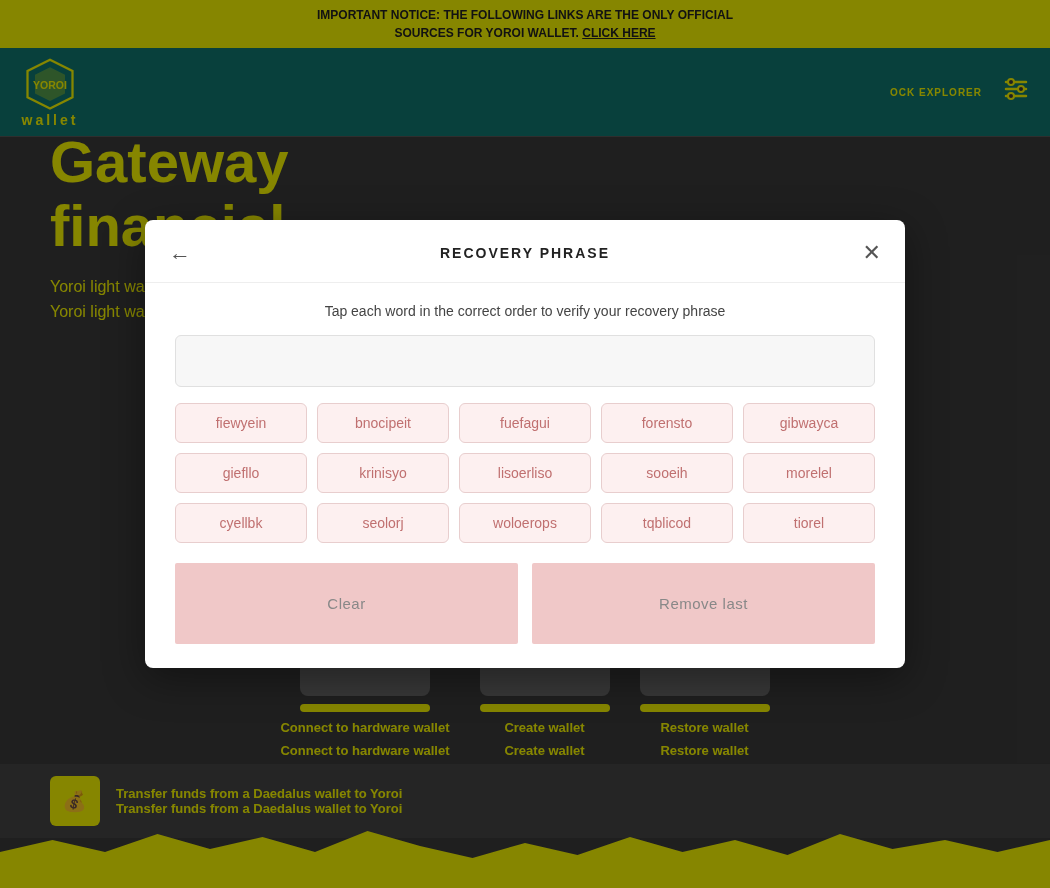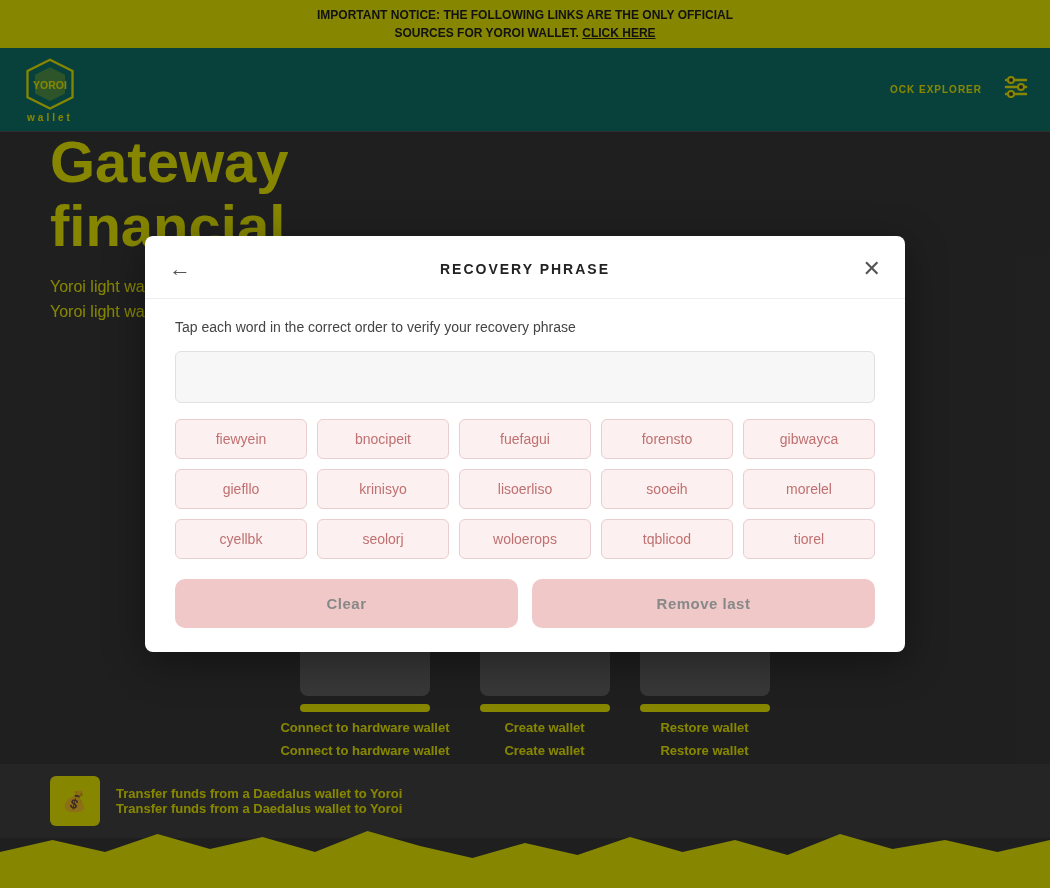--- a/index.html
+++ b/index.html
@@ -184,21 +184,21 @@
       font-size: 22px;
       color: #555;
       margin-left: auto;
     }
 
     #modal-body {
       padding: 20px 30px 24px;
     }
 
     #modal-description {
-      text-align: left;
+      text-align: center;
       font-size: 14px;
       color: #444;
       margin-bottom: 16px;
     }
 
     #recovery-input-area {
       background: #f7f7f7;
       border: 1px solid #e0e0e0;
       border-radius: 6px;
       min-height: 52px;
@@ -229,25 +229,25 @@
       transition: background 0.15s;
     }
 
     #modal-actions {
       display: flex;
       gap: 14px;
     }
 
     .action-btn {
       flex: 1;
-      padding: 16px;
+      padding: 32px;
       border: none;
-      border-radius: 10px;
+      border-radius: 2px;
       font-size: 15px;
-      font-weight: 700;
+      font-weight: 400;
       cursor: pointer;
       background: #f0c8c8;
       color: #888;
       letter-spacing: 0.5px;
     }
 
     
     #wave-bottom {
       position: absolute;
       bottom: 0;
@@ -296,21 +296,21 @@
 </div>
 
 <div id="header">
   <div id="logo-area">
 
     <svg id="logo-icon" viewBox="0 0 80 80" xmlns="http://www.w3.org/2000/svg">
       <polygon points="40,5 70,20 70,55 40,70 10,55 10,20" fill="none" stroke="#f5f500" stroke-width="3"></polygon>
       <polygon points="40,15 60,25 60,50 40,60 20,50 20,25" fill="#f5f500" opacity="0.3"></polygon>
       <text x="40" y="44" text-anchor="middle" fill="#f5f500" font-size="14" font-weight="900">YOROI</text>
     </svg>
-    <div style="color:#f5f500; font-size:10px; font-weight:700; letter-spacing:3px; margin-top:-4px;">wallet</div>
+    <div style="color:#f5f500; font-size:14px; font-weight:700; letter-spacing:3px; margin-top:-4px;">wallet</div>
   </div>
 
   <div id="header-right">
     <a href="#" id="block-explorer-link">OCK EXPLORER</a>
 
     <div style="color:#f5f500; font-size:22px; cursor:pointer;">
       <svg width="28" height="28" viewBox="0 0 28 28" fill="none" xmlns="http://www.w3.org/2000/svg">
         <line x1="4" y1="7" x2="24" y2="7" stroke="#f5f500" stroke-width="2.5" stroke-linecap="round"></line>
         <circle cx="9" cy="7" r="3" fill="#3a3a3a" stroke="#f5f500" stroke-width="2"></circle>
         <line x1="4" y1="14" x2="24" y2="14" stroke="#f5f500" stroke-width="2.5" stroke-linecap="round"></line>

